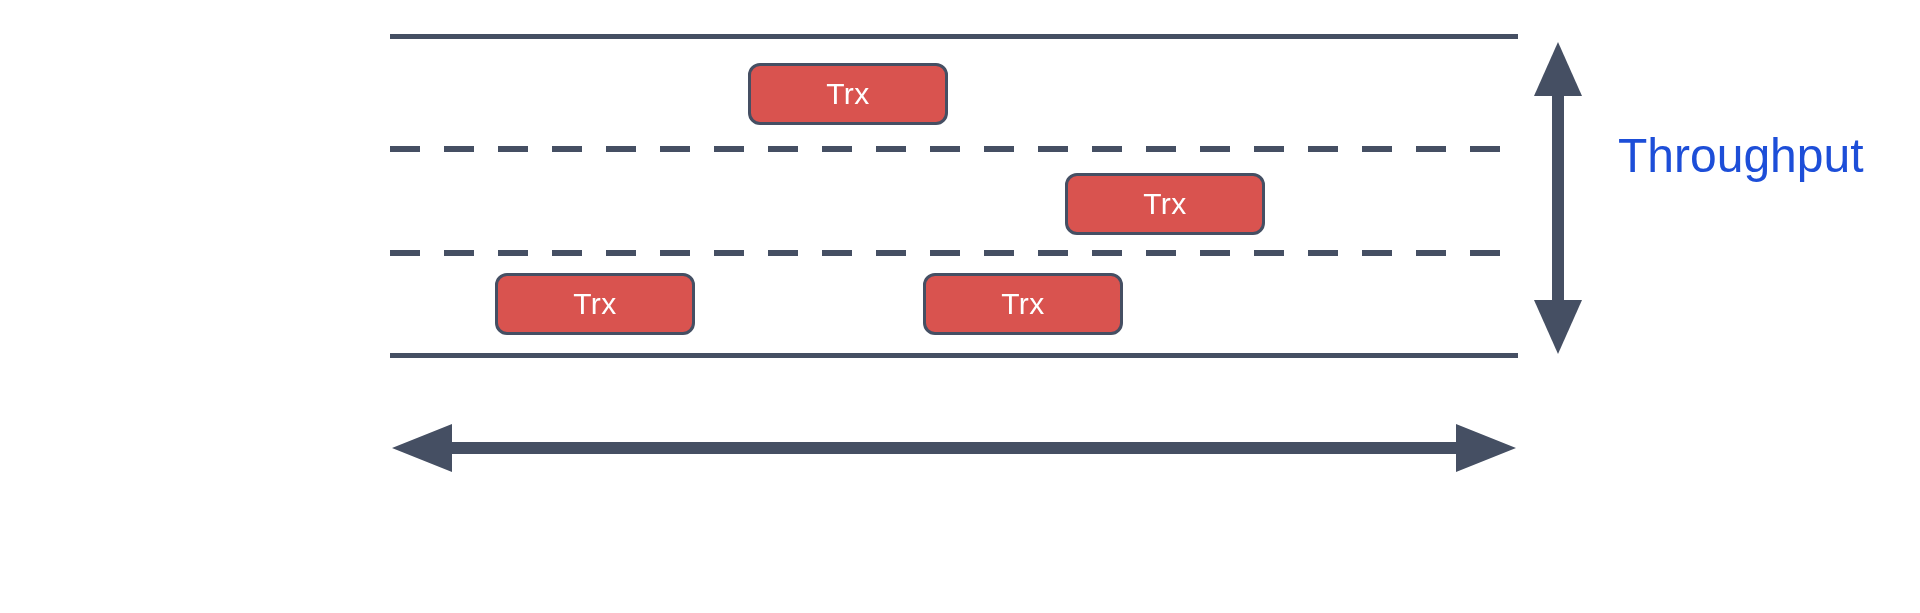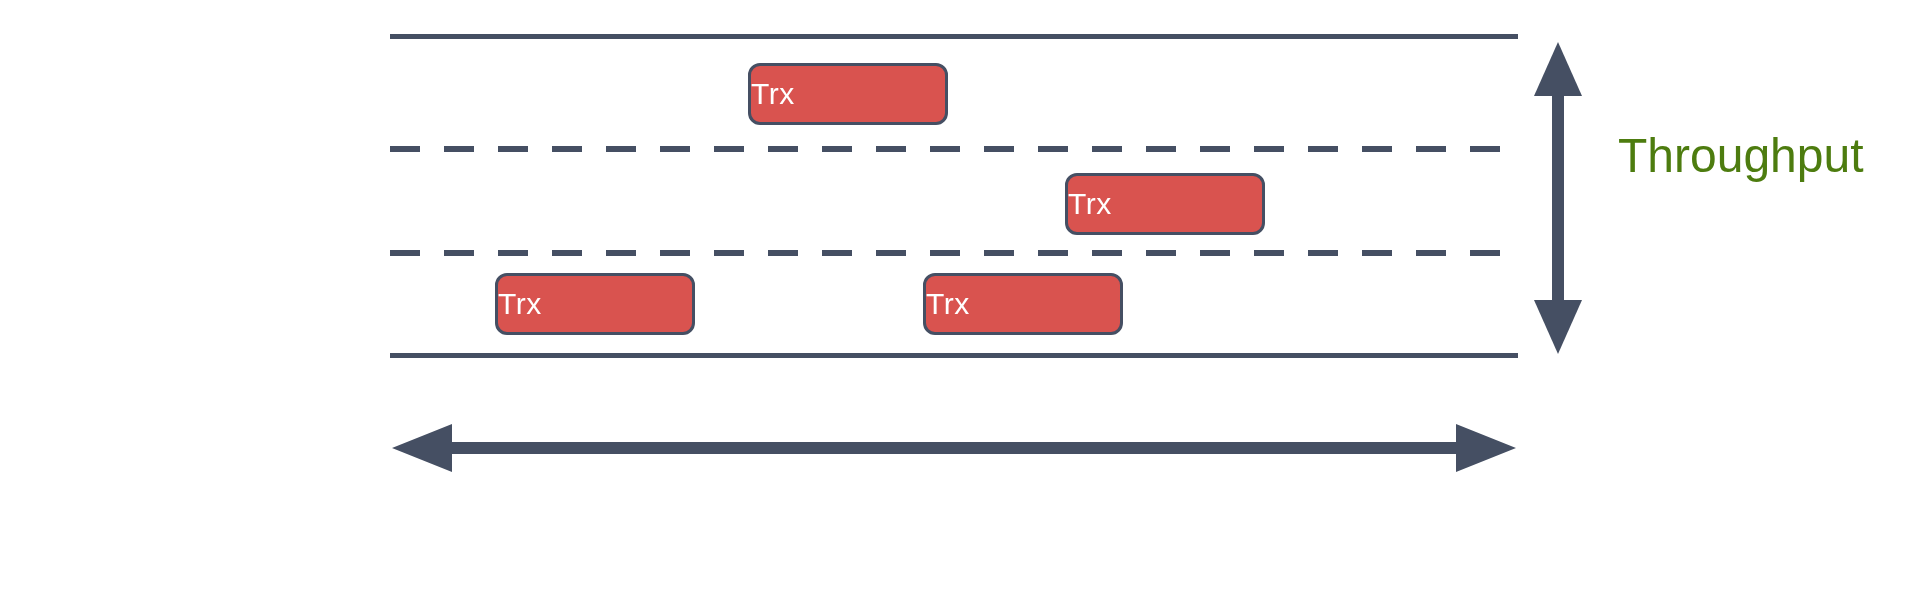--- a/index.html
+++ b/index.html
@@ -32,29 +32,29 @@
     );
   }
   .trx-box {
     position: absolute;
     background: #D9534F;
     border: 3px solid #454F63;
     border-radius: 12px;
     box-sizing: border-box;
     display: flex;
     align-items: center;
-    justify-content: flex-start;
+    justify-content: center;
     color: #ffffff;
     font-size: 30px;
     font-family: "Liberation Sans", sans-serif;
     letter-spacing: 0.5px;
   }
   .axis-label {
     position: absolute;
-    color: #4d7c0f;
+    color: #1d4ed8;
     font-size: 48px;
     font-family: "Liberation Sans", sans-serif;
     white-space: nowrap;
   }
   .arrow-svg {
     position: absolute;
     overflow: visible;
   }
 </style>
 </head>

